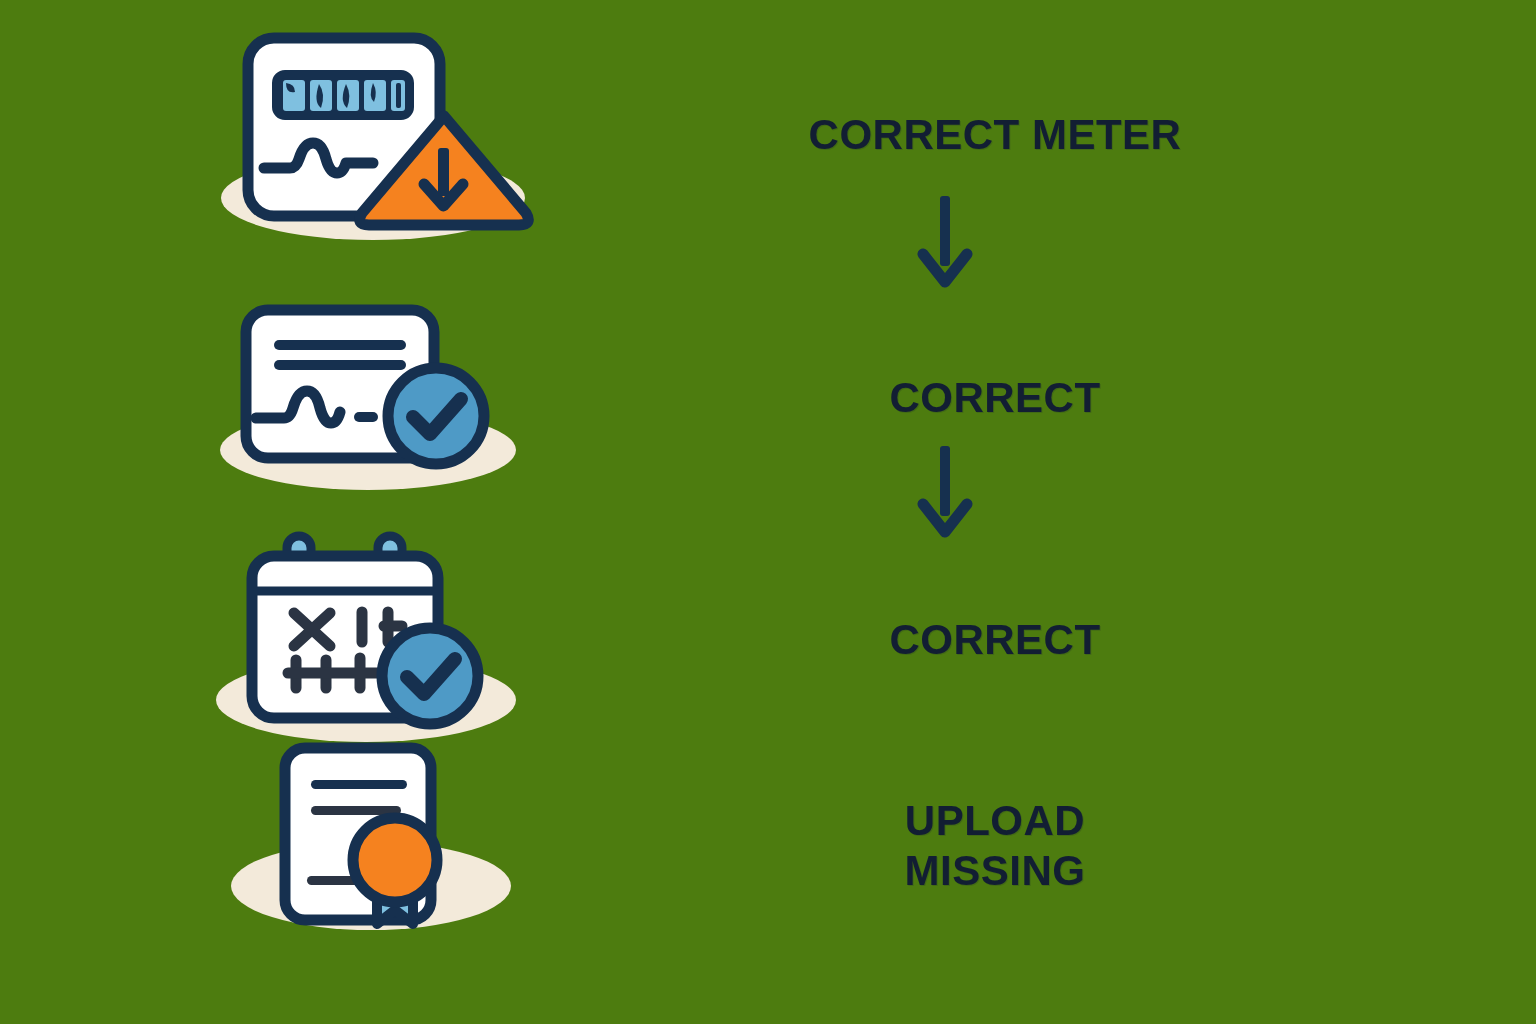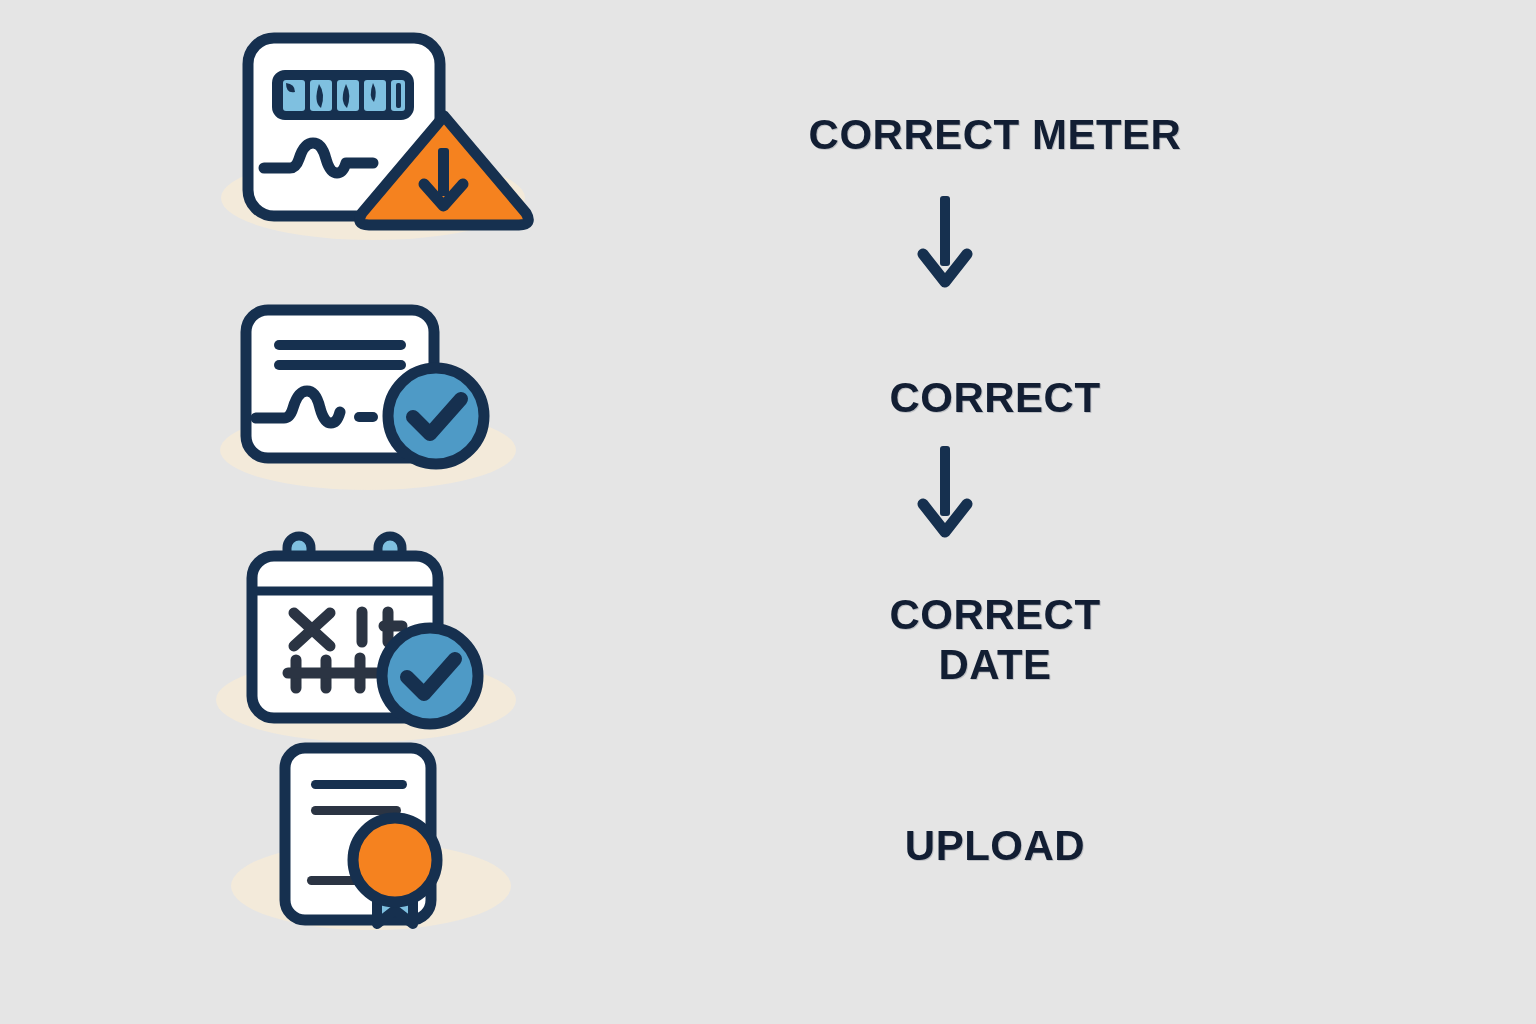--- a/index.html
+++ b/index.html
@@ -11,21 +11,21 @@
     height: 1024px;
     background: #FDFBF5;
     font-family: "Liberation Sans", sans-serif;
     overflow: hidden;
   }
 
   #board {
     position: relative;
     width: 1536px;
     height: 1024px;
-    background: #e5e5e5;
+    background: #4d7c0f;
   }
 
   
   .row {
     position: absolute;
     display: flex;
     align-items: center;
     left: 0;
     width: 1536px;
   }
@@ -163,37 +163,37 @@
           <line x1="152" y1="130" x2="152" y2="160"></line>
           <line x1="80" y1="145" x2="172" y2="145"></line>
         </g>
         <circle cx="222" cy="148" r="48" fill="#4E9AC6" stroke="#16304F" stroke-width="11"></circle>
         <path d="M199 149 L216 166 L247 131" fill="none" stroke="#16304F" stroke-width="14" stroke-linecap="round" stroke-linejoin="round"></path>
       </svg>
     </div>
     <div class="label-cell">
       <div class="step-label">
         <div>CORRECT</div>
-        <div>DATE</div>
       </div>
     </div>
   </div>
 
   <div class="row" id="row-4">
     <div class="icon-cell">
       <svg class="icon-art" width="300" height="220" viewBox="0 0 300 220">
         <ellipse cx="148" cy="150" rx="140" ry="44" fill="#F3EADA"></ellipse>
         <rect x="62" y="12" width="146" height="172" rx="20" ry="20" fill="#FFFFFF" stroke="#16304F" stroke-width="11"></rect>
         <rect x="88" y="44" width="96" height="9" rx="4.5" fill="#16304F"></rect>
         <rect x="88" y="70" width="90" height="9" rx="4.5" fill="#2B3443"></rect>
         <rect x="84" y="140" width="68" height="9" rx="4.5" fill="#2B3443"></rect>
         <path d="M172 148 L190 140 L190 188 L172 174 L154 188 L154 140 Z" fill="#7FC0E0" stroke="#16304F" stroke-width="10" stroke-linejoin="round"></path>
         <circle cx="172" cy="124" r="42" fill="#F5821F" stroke="#16304F" stroke-width="11"></circle>
       </svg>
     </div>
     <div class="label-cell">
       <div class="step-label">
         <div>UPLOAD</div>
+        <div>MISSING</div>
       </div>
     </div>
   </div>
 
 </div>
 
 </body></html>

